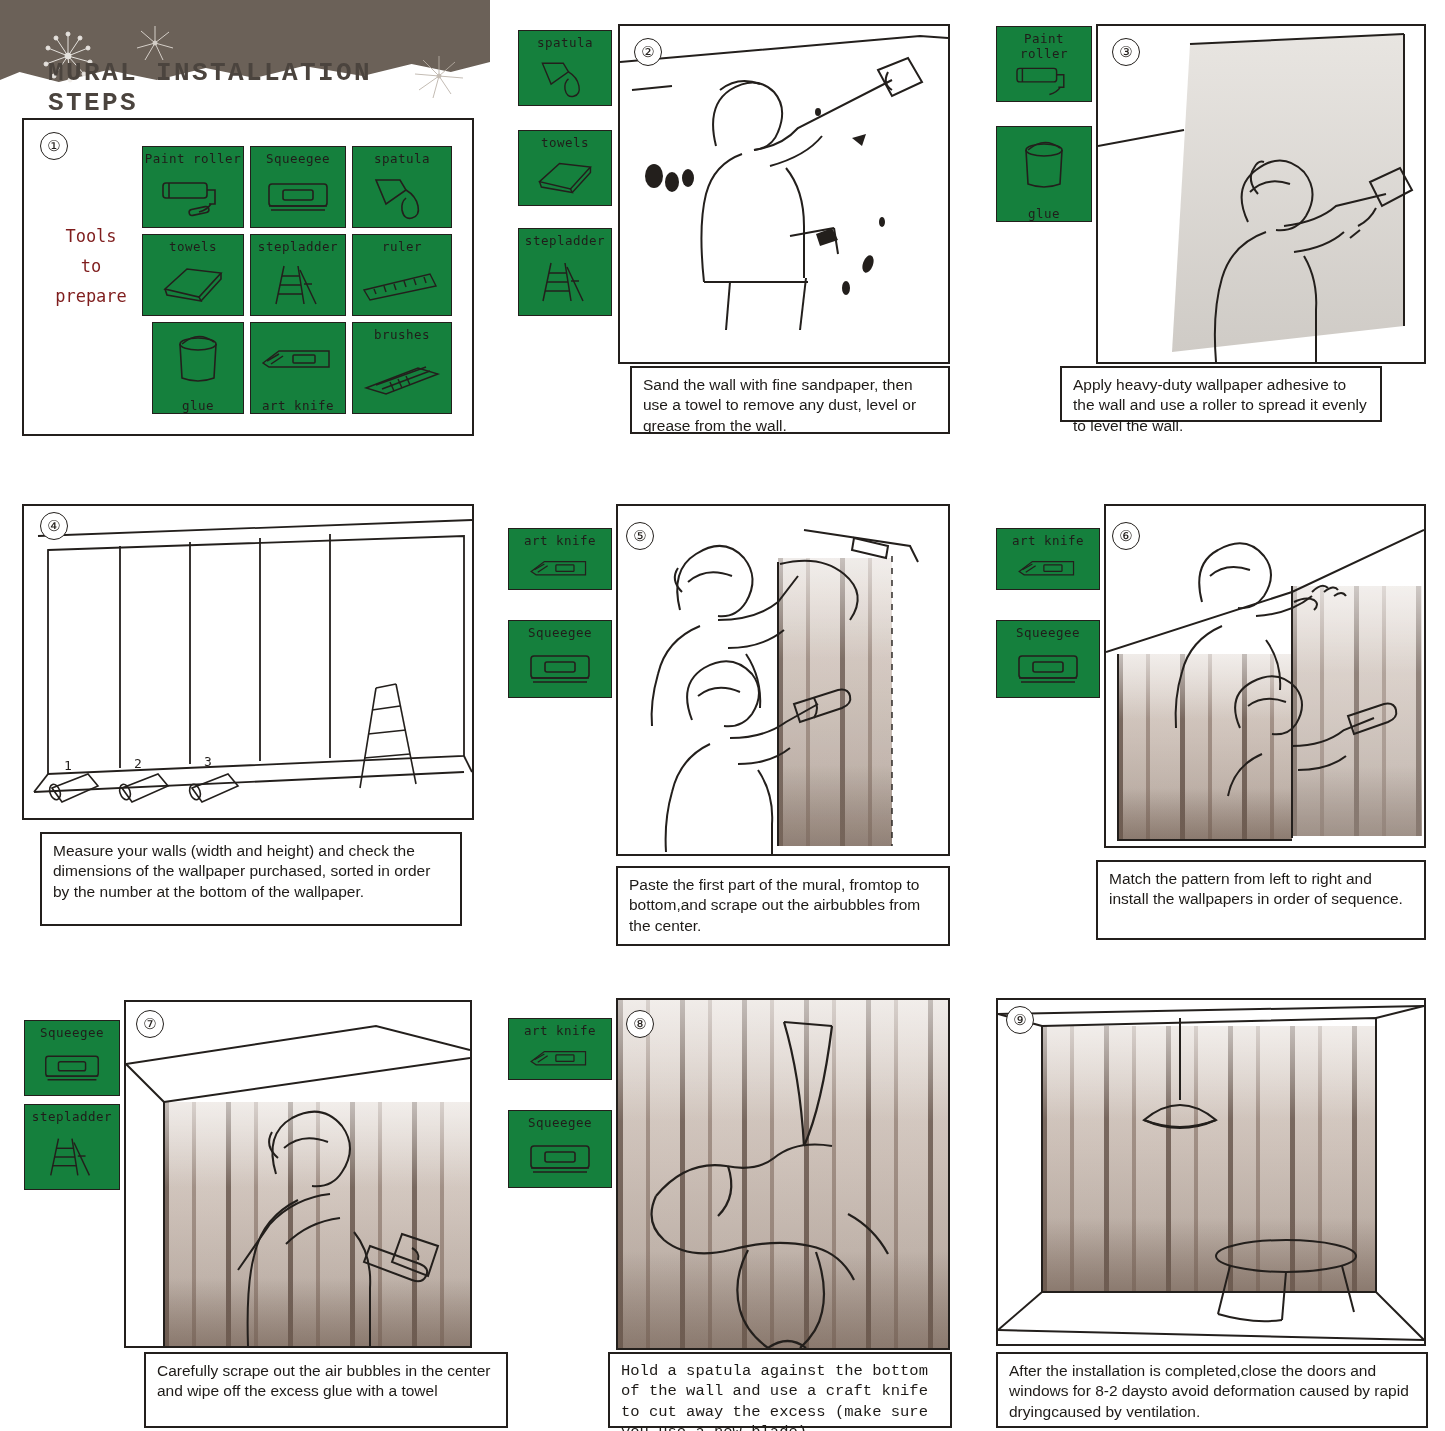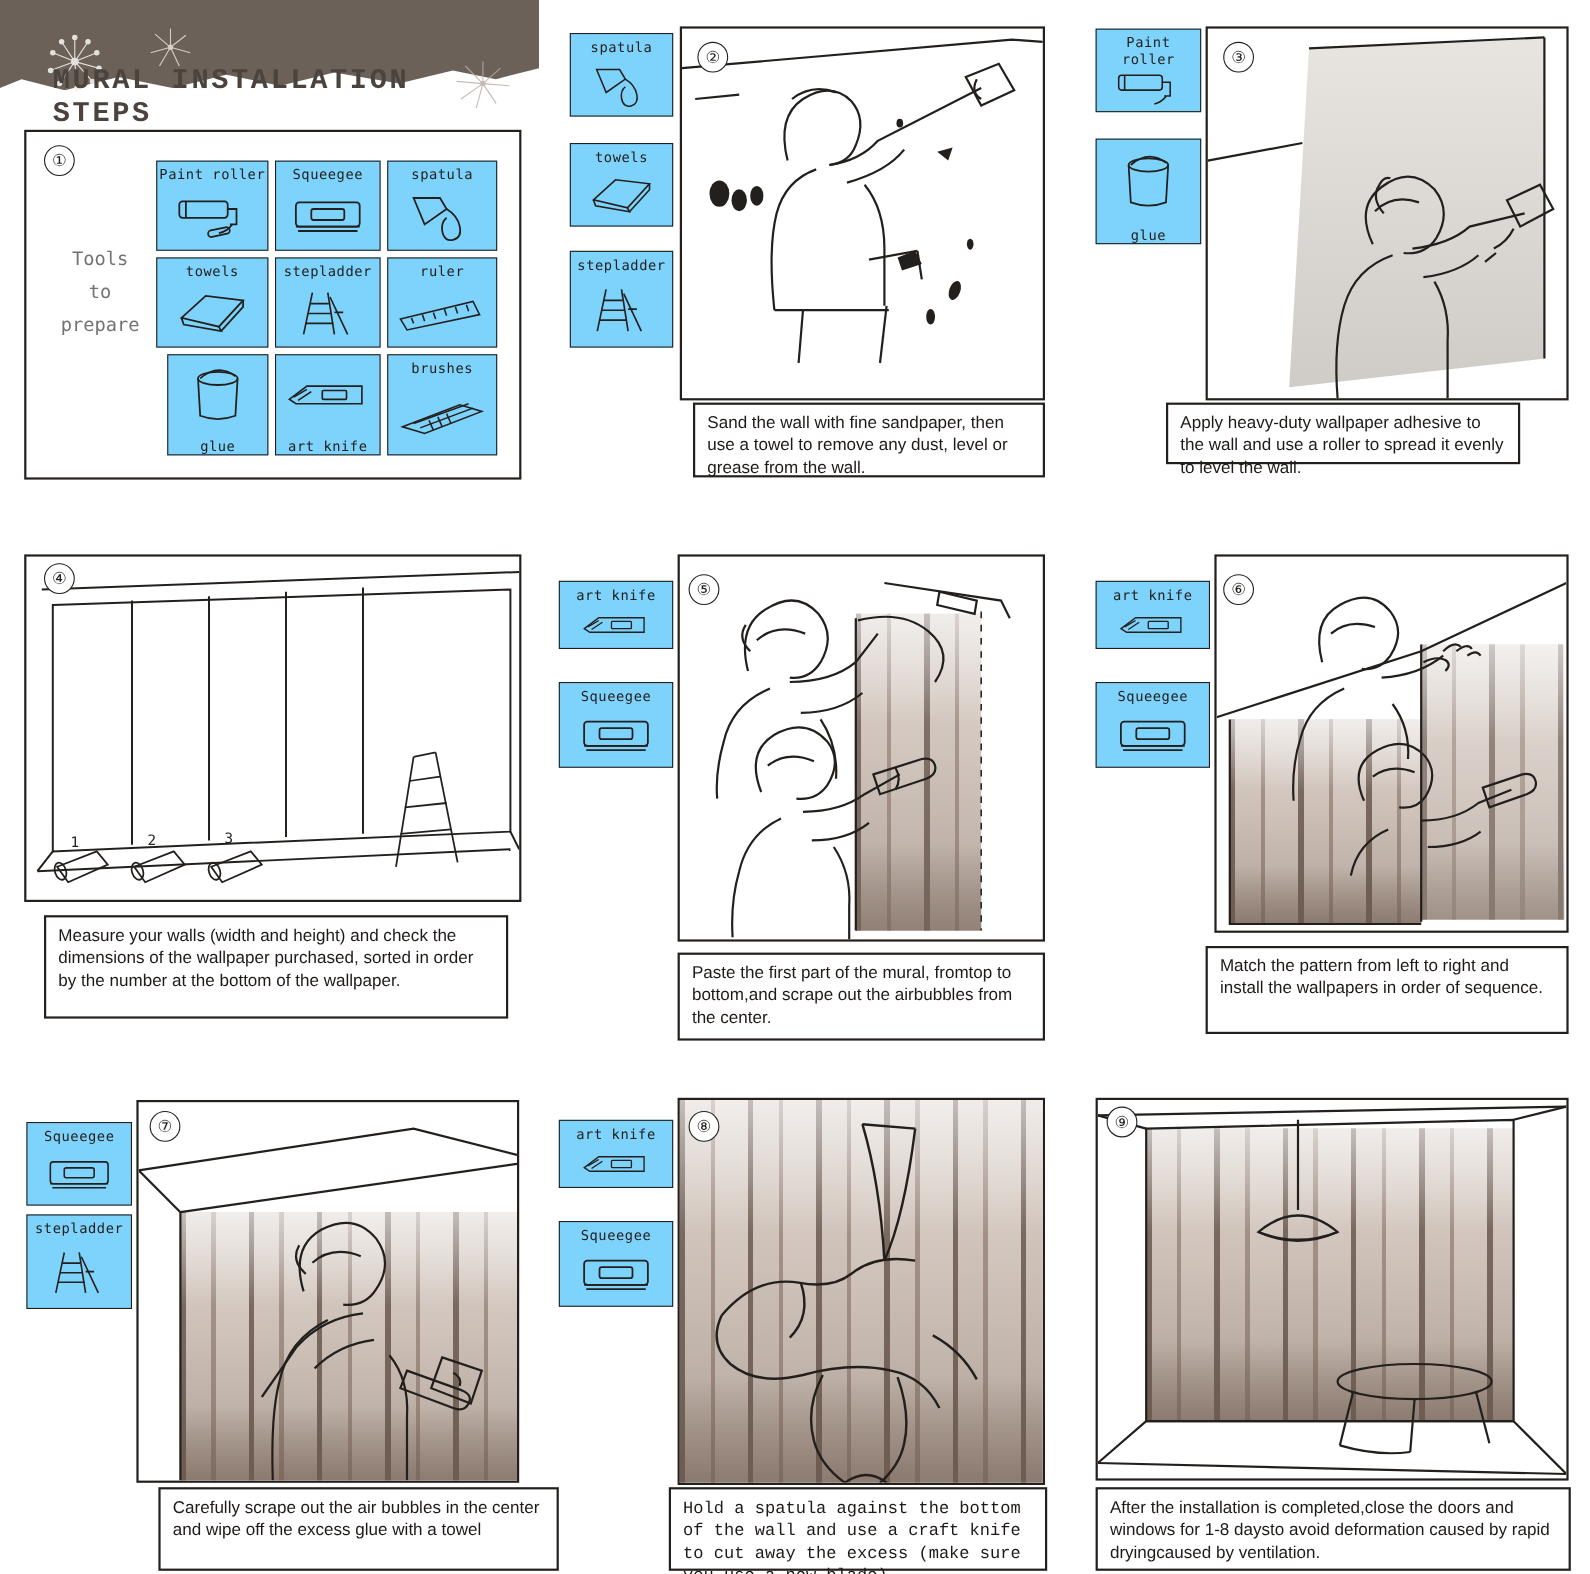--- a/index.html
+++ b/index.html
@@ -24,21 +24,21 @@
   .cap{
     position:absolute;border:2px solid #231f1c;box-sizing:border-box;background:#fff;
     font-size:15.5px;line-height:1.32;padding:7px 9px 6px 11px;color:#1d1a17;
   }
   .num{
     position:absolute;width:26px;height:26px;border:1.8px solid #231f1c;border-radius:50%;
     font-size:15px;display:flex;align-items:center;justify-content:center;
     font-family:"Liberation Sans",sans-serif;background:#fff;
   }
   .tool{
-    position:absolute;border:1.8px solid #231f1c;box-sizing:border-box;background:#7dd3fc;
+    position:absolute;border:1.8px solid #231f1c;box-sizing:border-box;background:#15803d;
     display:flex;flex-direction:column;align-items:center;justify-content:flex-start;
   }
   .tool-label{
     font-family:"DejaVu Sans Mono", monospace;font-size:12.5px;letter-spacing:.5px;
     padding-top:4px;color:#201d1a;text-align:center;
   }
   .tool-label.bottom{order:2;padding-top:2px;}
   .tool-art{flex:1;display:flex;align-items:center;justify-content:center;width:100%;}
   
   .forest{
@@ -112,21 +112,21 @@
     <line x1="34" y1="30" x2="28" y2="52"></line>
       <line x1="34" y1="30" x2="14" y2="44"></line>
     <line x1="34" y1="30" x2="10" y2="28"></line>
       <line x1="34" y1="30" x2="18" y2="14"></line>
   </g>
 </svg>
 <div class="title">MURAL INSTALLATION STEPS</div>
 
 <div class="box" style="left:22px;top:118px;width:452px;height:318px;"></div>
 <div class="num" style="left:40px;top:132px;">①</div>
-<div style="position:absolute;left:36px;top:222px;width:110px;text-align:center;font-family:'DejaVu Sans Mono',monospace;font-size:17px;line-height:1.75;color:#737373;">
+<div style="position:absolute;left:36px;top:222px;width:110px;text-align:center;font-family:'DejaVu Sans Mono',monospace;font-size:17px;line-height:1.75;color:#7f1d1d;">
   <div>Tools</div>
   <div>to</div>
   <div>prepare</div>
 </div>
 
 <div class="tool" style="left:142px;top:146px;width:102px;height:82px;">
   <div class="tool-label">Paint roller</div>
   <div class="tool-art">
     <svg width="80" height="44" viewBox="0 0 80 44">
         <g fill="none" stroke="#231f1c" stroke-width="1.6">
@@ -647,14 +647,14 @@
       <path d="M146 120 q36 14 72 0"></path>
 
       <ellipse cx="288" cy="256" rx="70" ry="16"></ellipse>
       <path d="M232 266 l-12 48"></path>
         <path d="M344 266 l12 46"></path>
       <path d="M288 272 l-4 48"></path>
       <path d="M220 314 q34 10 64 6"></path>
     </g>
   </svg>
 </div>
-<div class="cap" style="left:996px;top:1352px;width:432px;height:76px;">After the installation is completed,close the doors and windows for 1-8 daysto avoid deformation caused by rapid dryingcaused by ventilation.</div>
+<div class="cap" style="left:996px;top:1352px;width:432px;height:76px;">After the installation is completed,close the doors and windows for 8-2 daysto avoid deformation caused by rapid dryingcaused by ventilation.</div>
 <div class="num" style="left:1006px;top:1006px;">⑨</div>
 
 </body></html>

